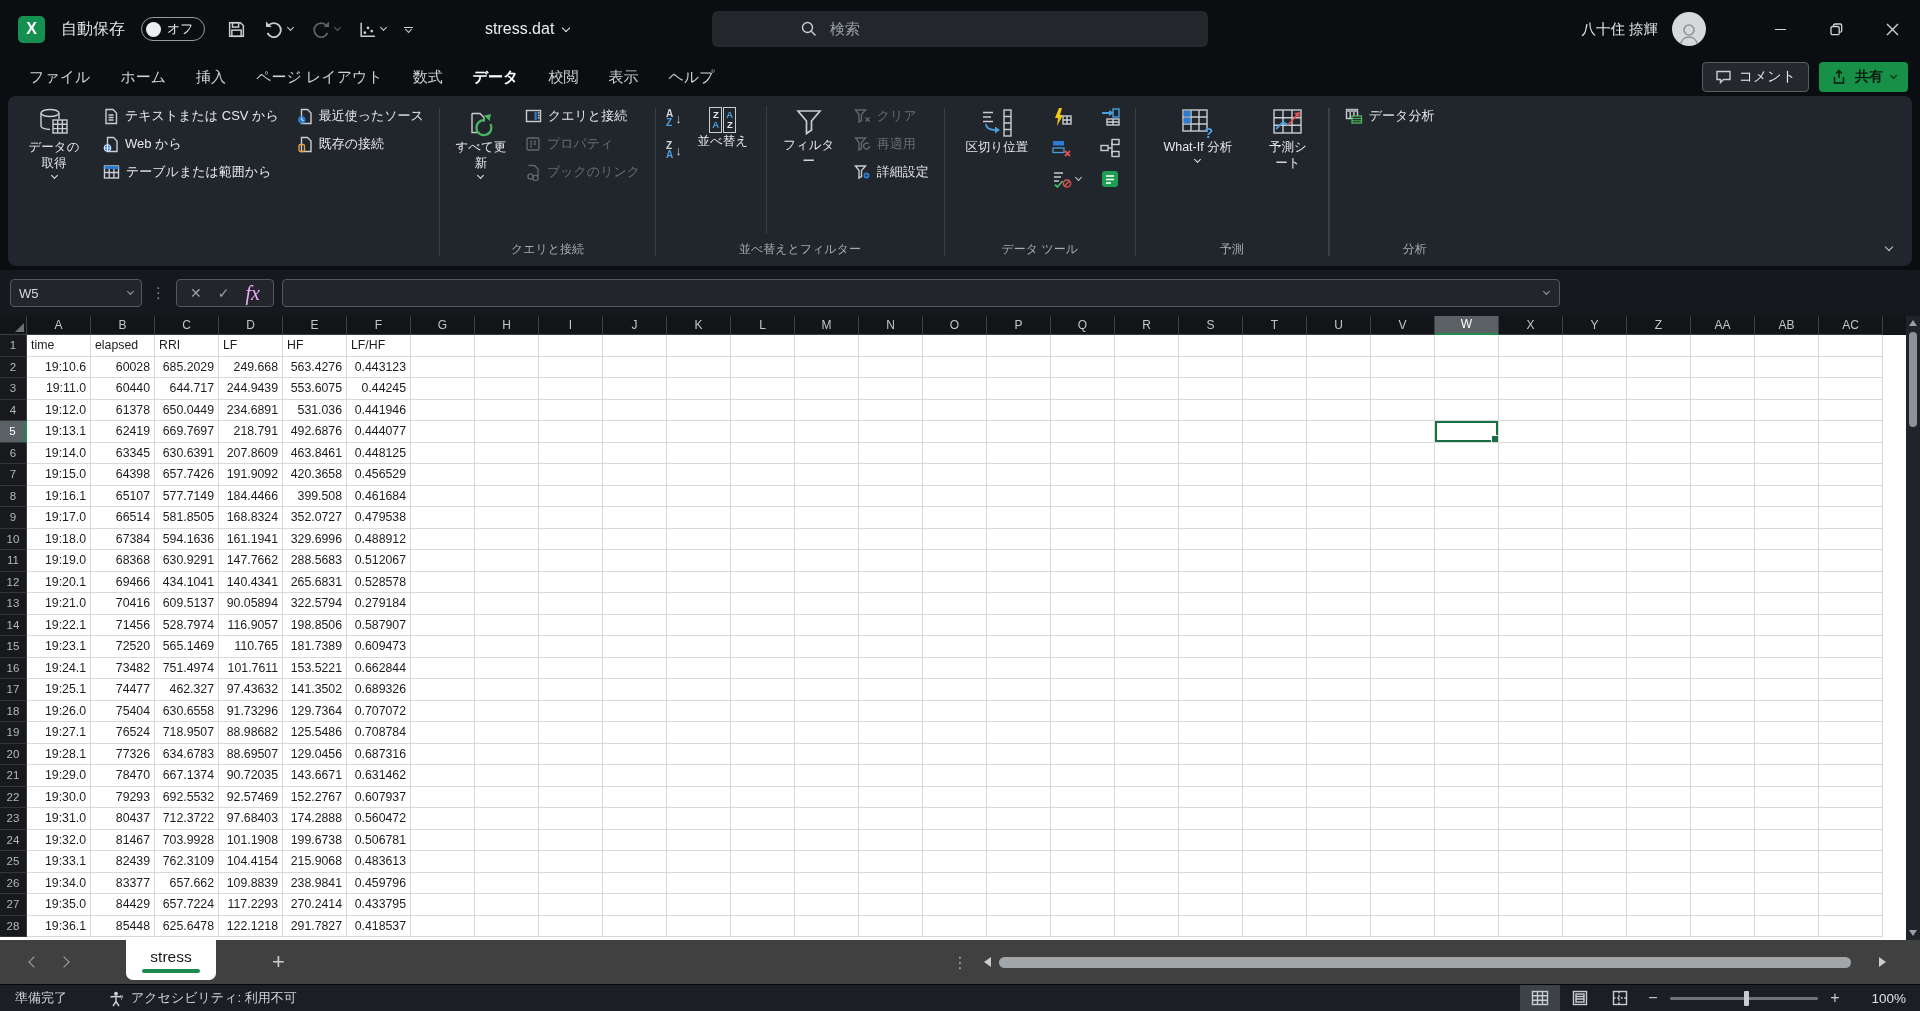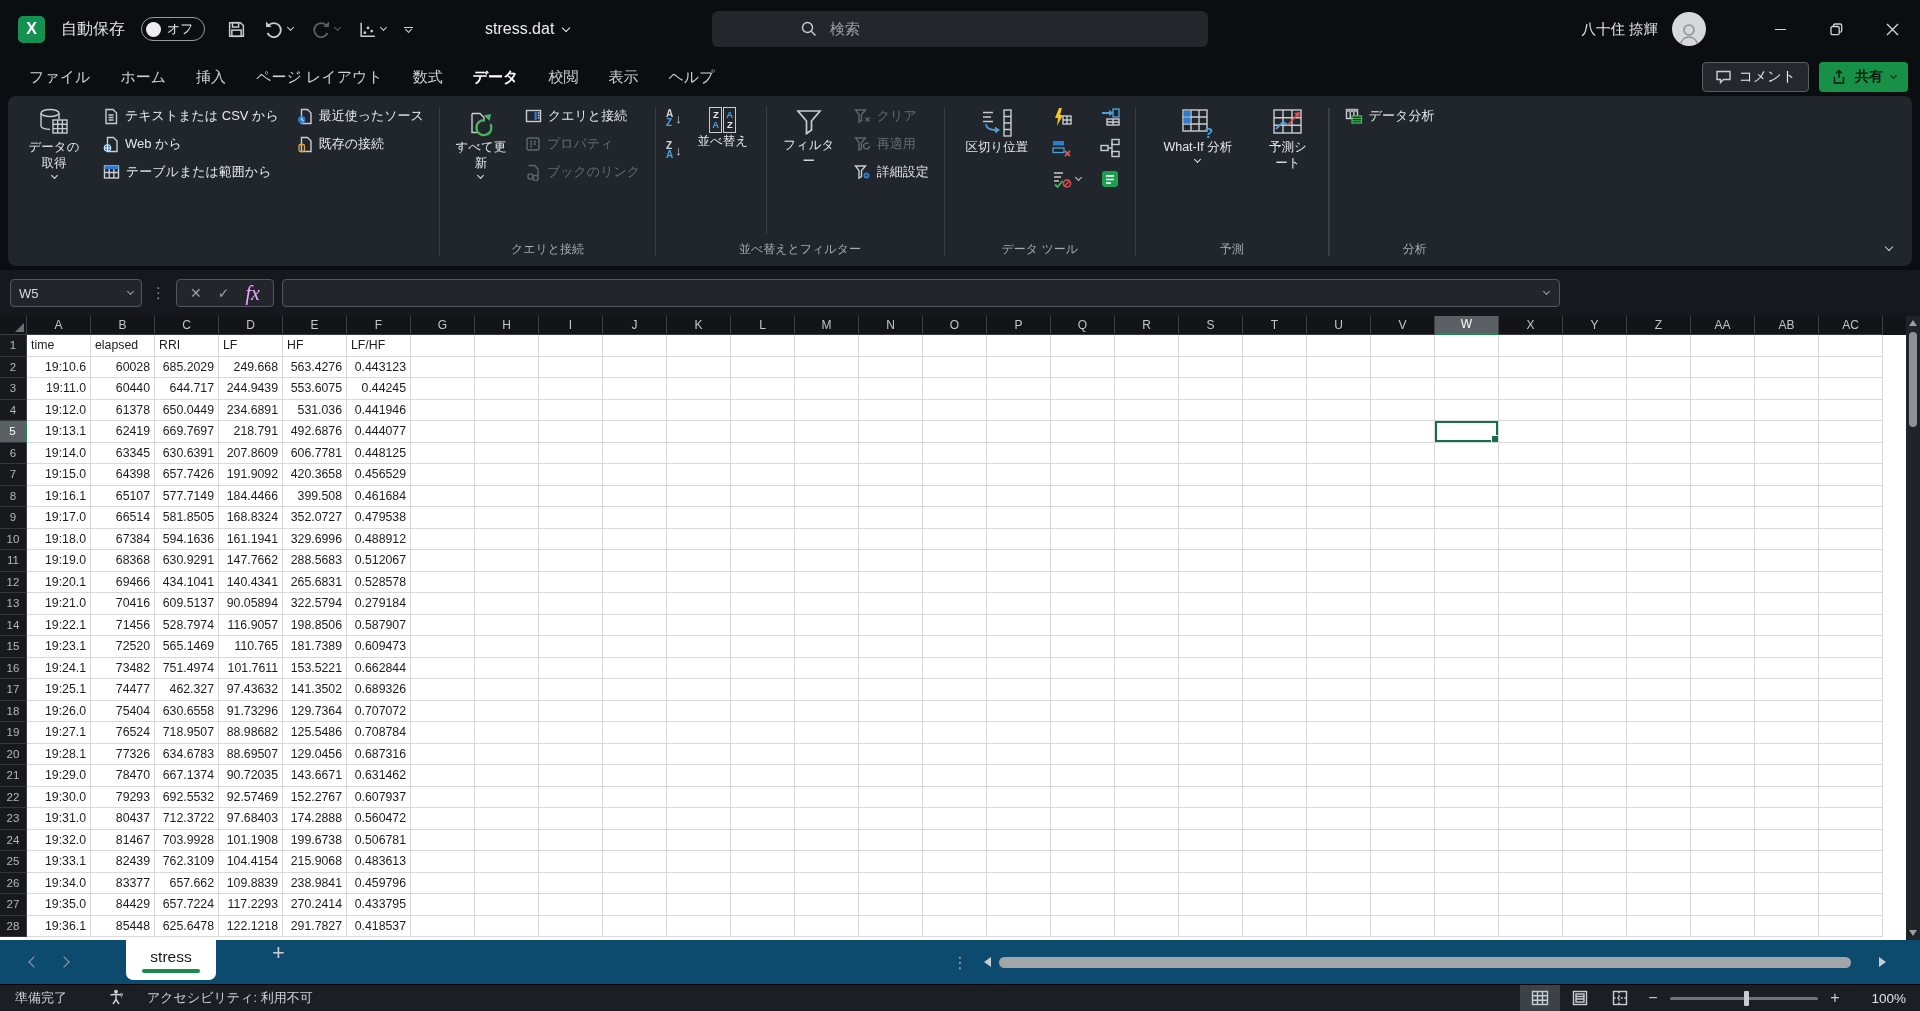--- a/index.html
+++ b/index.html
@@ -91,39 +91,39 @@
   .g-c.txt{padding-left:4px;text-align:left}
   .g-c.num{padding-right:4px;text-align:right}
   .g-c.sel{box-shadow:inset 0 0 0 2px #176f43;position:relative}
   .g-c.sel:after{content:"";position:absolute;right:-1px;bottom:-1px;width:6px;height:6px;background:#176f43;border:1px solid #fff}
   .vscroll{width:14px;flex:0 0 14px;background:#202327;position:relative}
   .vs-up{position:absolute;top:4px;left:3px;border-left:4px solid transparent;border-right:4px solid transparent;border-bottom:6px solid #9ba0a5}
   .vs-down{position:absolute;bottom:4px;left:3px;border-left:4px solid transparent;border-right:4px solid transparent;border-top:6px solid #9ba0a5}
   .vs-thumb{position:absolute;top:16px;left:3px;width:8px;height:95px;background:#8d9298;border-radius:4px}
 
   
-  .sheetbar{height:44px;flex:0 0 44px;background:#0c4a6e;display:flex;position:relative}
+  .sheetbar{height:44px;flex:0 0 44px;background:#404040;display:flex;align-items:center;position:relative}
   .st-nav{display:flex;align-items:center;gap:22px;margin-left:30px;color:#9ba0a5}
   .chevL{display:inline-block;width:8px;height:8px;border-left:1.8px solid currentColor;border-bottom:1.8px solid currentColor;transform:rotate(45deg)}
   .chevR{display:inline-block;width:8px;height:8px;border-right:1.8px solid currentColor;border-bottom:1.8px solid currentColor;transform:rotate(-45deg)}
   .st-tab{margin-left:58px;width:90px;height:40px;align-self:flex-start;background:#ffffff;border-radius:0 0 7px 7px;display:flex;flex-direction:column;align-items:center;justify-content:center;cursor:pointer}
   .st-tab .tname{color:#16181a;font-size:15.5px}
   .st-tab .underline{width:58px;height:4px;background:#1d8a4f;border-radius:2px;margin-top:3px}
   .st-add{margin-left:56px;color:#c9cdd1;font-size:22px;font-weight:300;cursor:pointer}
   .st-right{position:absolute;right:0;top:0;height:100%;display:flex;align-items:center}
   .st-dots{color:#9ba0a5;font-size:16px;margin-right:16px;cursor:pointer}
   .hs-left{border-top:5px solid transparent;border-bottom:5px solid transparent;border-right:7px solid #c9cdd1;margin-right:8px;cursor:pointer}
   .hs-right{border-top:5px solid transparent;border-bottom:5px solid transparent;border-left:7px solid #c9cdd1;margin-left:8px;margin-right:34px;cursor:pointer}
   .hs-track{width:872px;height:12px;display:flex;align-items:center}
   .hs-thumb{width:852px;height:11px;background:#a3a6a9;border-radius:6px;cursor:grab}
 
   
   .statusbar{height:27px;flex:0 0 27px;background:#1b1f23;border-top:1px solid #05070a;display:flex;align-items:center;font-size:13px;color:#cfd3d7;position:relative}
   .sb-ready{margin-left:15px;cursor:default}
-  .sb-acc{display:flex;align-items:flex-start;gap:23px;margin-left:42px;cursor:pointer}
+  .sb-acc{display:flex;align-items:flex-end;gap:7px;margin-left:42px;cursor:pointer}
   .sb-right{position:absolute;right:0;height:100%;display:flex;align-items:center}
   .viewbtn{width:40px;height:27px;display:flex;align-items:center;justify-content:center;cursor:pointer}
   .viewbtn.active{background:#3d4248}
   .zoom-minus,.zoom-plus{width:26px;text-align:center;font-size:16px;color:#c9ccd0;cursor:pointer}
   .zoom-track{width:148px;height:3px;background:#6f747a;border-radius:2px;position:relative;margin:0 4px;cursor:pointer}
   .zoom-thumb{position:absolute;left:50%;top:-6px;width:5px;height:15px;background:#c9ccd0;border-radius:1px;cursor:grab}
   .zoom-label{width:58px;text-align:right;margin-right:14px;font-size:13.5px;color:#dfe2e5;cursor:pointer}
 </style>
 </head>
 <body>
@@ -752,21 +752,21 @@
           <div class="g-c"></div>
           <div class="g-c"></div>
           <div class="g-c"></div>
         </div>
         <div class="g-row">
           <div class="g-rh">6</div>
           <div class="g-c num">19:14.0</div>
           <div class="g-c num">63345</div>
           <div class="g-c num">630.6391</div>
           <div class="g-c num">207.8609</div>
-          <div class="g-c num">606.7781</div>
+          <div class="g-c num">463.8461</div>
           <div class="g-c num">0.448125</div>
           <div class="g-c"></div>
           <div class="g-c"></div>
           <div class="g-c"></div>
           <div class="g-c"></div>
           <div class="g-c"></div>
           <div class="g-c"></div>
           <div class="g-c"></div>
           <div class="g-c"></div>
           <div class="g-c"></div>

